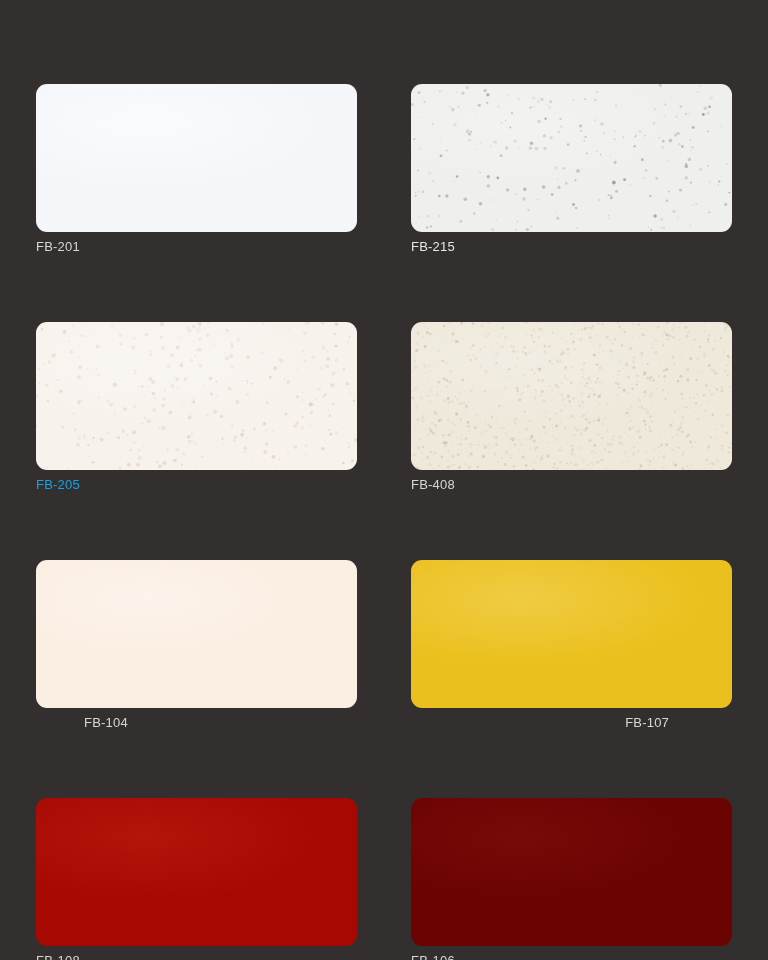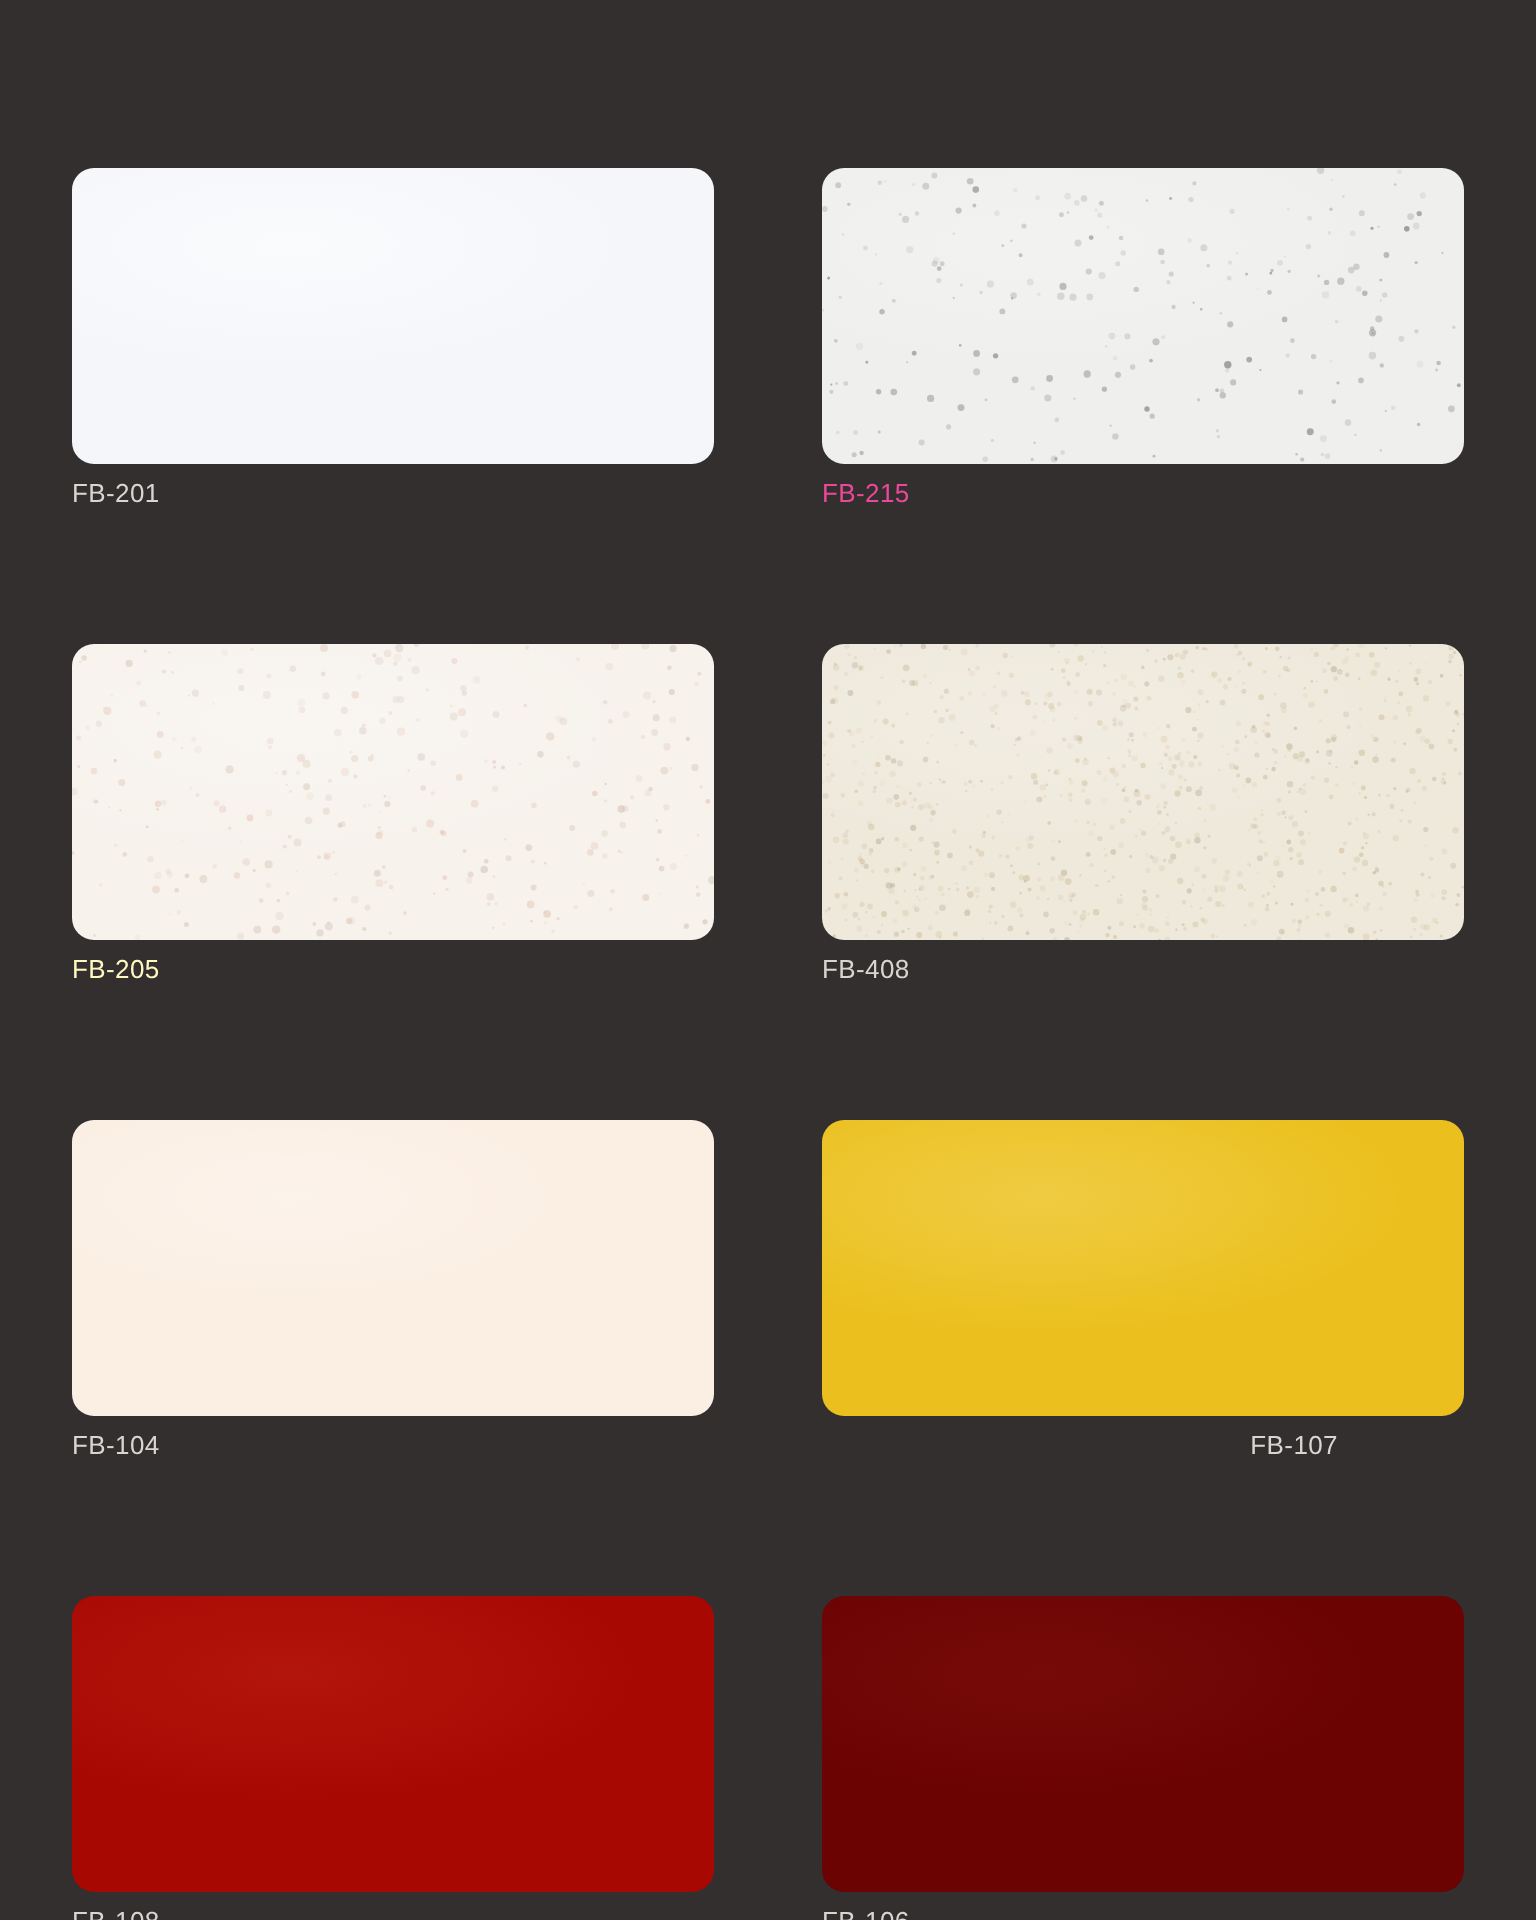--- a/index.html
+++ b/index.html
@@ -311,21 +311,21 @@
               <circle cx="116.9" cy="145.4" r="0.77" fill="#6E6E6E" fill-opacity="0.46"></circle>
               <circle cx="185.8" cy="67.4" r="0.60" fill="#9A9A96" fill-opacity="0.50"></circle>
               <circle cx="76.2" cy="18.7" r="0.99" fill="#6E6E6E" fill-opacity="0.42"></circle>
               <circle cx="232.8" cy="93.8" r="1.04" fill="#B5B5AF" fill-opacity="0.36"></circle>
               <circle cx="58.6" cy="50.3" r="1.18" fill="#6E6E6E" fill-opacity="0.48"></circle>
               <circle cx="298.6" cy="22.8" r="1.32" fill="#6E6E6E" fill-opacity="0.52"></circle>
               <circle cx="57.1" cy="46.2" r="1.61" fill="#9A9A96" fill-opacity="0.19"></circle>
             </svg></div>
           <div class="chip-sheen" style="background: radial-gradient(78% 62% at 34% 26%, rgb(255, 255, 255) 0%, rgba(255, 255, 255, 0) 72%); opacity: 0.22;"></div>
         </div>
-        <div class="swatch-label" style="color: #ec4899;">FB-215</div>
+        <div class="swatch-label" style="color: #e5e5e5;">FB-215</div>
       </div>
       <div class="swatch-cell">
         <div class="swatch-chip" style="border-radius: 11px;">
           <div class="chip-base" style="background: rgb(247, 242, 236);"></div>
           <div class="chip-speckle"><svg xmlns="http://www.w3.org/2000/svg" width="321" height="148" viewBox="0 0 321 148" preserveAspectRatio="none">
               <circle cx="11.2" cy="145.7" r="0.62" fill="#E0B9A8" fill-opacity="0.46"></circle>
               <circle cx="141.7" cy="66.2" r="1.00" fill="#D8C3B2" fill-opacity="0.46"></circle>
               <circle cx="230.8" cy="121.8" r="1.52" fill="#D8C3B2" fill-opacity="0.48"></circle>
               <circle cx="293.6" cy="124.9" r="0.59" fill="#D8C3B2" fill-opacity="0.14"></circle>
               <circle cx="211.5" cy="72.4" r="1.52" fill="#E0B9A8" fill-opacity="0.25"></circle>
@@ -620,21 +620,21 @@
               <circle cx="271.5" cy="1.0" r="2.04" fill="#C9B7A6" fill-opacity="0.21"></circle>
               <circle cx="84.7" cy="22.0" r="1.52" fill="#C9B7A6" fill-opacity="0.35"></circle>
               <circle cx="229.3" cy="130.2" r="1.93" fill="#E0B9A8" fill-opacity="0.38"></circle>
               <circle cx="112.8" cy="99.2" r="1.97" fill="#D8C3B2" fill-opacity="0.37"></circle>
               <circle cx="65.7" cy="117.5" r="1.94" fill="#D8C3B2" fill-opacity="0.44"></circle>
               <circle cx="78.8" cy="62.7" r="2.08" fill="#C9B7A6" fill-opacity="0.40"></circle>
               <circle cx="292.1" cy="36.9" r="1.76" fill="#D8C3B2" fill-opacity="0.46"></circle>
             </svg></div>
           <div class="chip-sheen" style="background: radial-gradient(78% 62% at 34% 26%, rgb(255, 255, 255) 0%, rgba(255, 255, 255, 0) 72%); opacity: 0.28;"></div>
         </div>
-        <div class="swatch-label" style="color: #fef9c3;">FB-205</div>
+        <div class="swatch-label" style="color: #0ea5e9;">FB-205</div>
       </div>
       <div class="swatch-cell">
         <div class="swatch-chip" style="border-radius: 11px;">
           <div class="chip-base" style="background: rgb(239, 233, 220);"></div>
           <div class="chip-speckle"><svg xmlns="http://www.w3.org/2000/svg" width="321" height="148" viewBox="0 0 321 148" preserveAspectRatio="none">
               <circle cx="143.4" cy="57.1" r="0.61" fill="#AFA286" fill-opacity="0.27"></circle>
               <circle cx="74.8" cy="49.2" r="1.30" fill="#C6B189" fill-opacity="0.32"></circle>
               <circle cx="87.0" cy="34.8" r="0.82" fill="#C6B189" fill-opacity="0.28"></circle>
               <circle cx="174.0" cy="57.4" r="1.14" fill="#C6B189" fill-opacity="0.17"></circle>
               <circle cx="160.8" cy="94.6" r="1.27" fill="#C6B189" fill-opacity="0.31"></circle>
@@ -1536,21 +1536,21 @@
             </svg></div>
           <div class="chip-sheen" style="background: radial-gradient(78% 62% at 34% 26%, rgb(255, 255, 255) 0%, rgba(255, 255, 255, 0) 72%); opacity: 0.18;"></div>
         </div>
         <div class="swatch-label" style="color: rgb(217, 214, 210);">FB-408</div>
       </div>
       <div class="swatch-cell">
         <div class="swatch-chip" style="border-radius: 11px;">
           <div class="chip-base" style="background: rgb(251, 238, 226);"></div>
           <div class="chip-sheen" style="background: radial-gradient(78% 62% at 34% 26%, rgb(255, 255, 255) 0%, rgba(255, 255, 255, 0) 72%); opacity: 0.3;"></div>
         </div>
-        <div class="swatch-label" style="color: rgb(217, 214, 210);">FB-104</div>
+        <div class="swatch-label" style="color: rgb(217, 214, 210); margin-left: 48px;">FB-104</div>
       </div>
       <div class="swatch-cell">
         <div class="swatch-chip" style="border-radius: 11px;">
           <div class="chip-base" style="background: rgb(235, 192, 30);"></div>
           <div class="chip-sheen" style="background: radial-gradient(78% 62% at 34% 26%, rgb(255, 244, 196) 0%, rgba(255, 255, 255, 0) 72%); opacity: 0.22;"></div>
         </div>
         <div class="swatch-label" style="color: rgb(217, 214, 210); text-align: right;">FB-107</div>
       </div>
       <div class="swatch-cell">
         <div class="swatch-chip" style="border-radius: 11px;">

